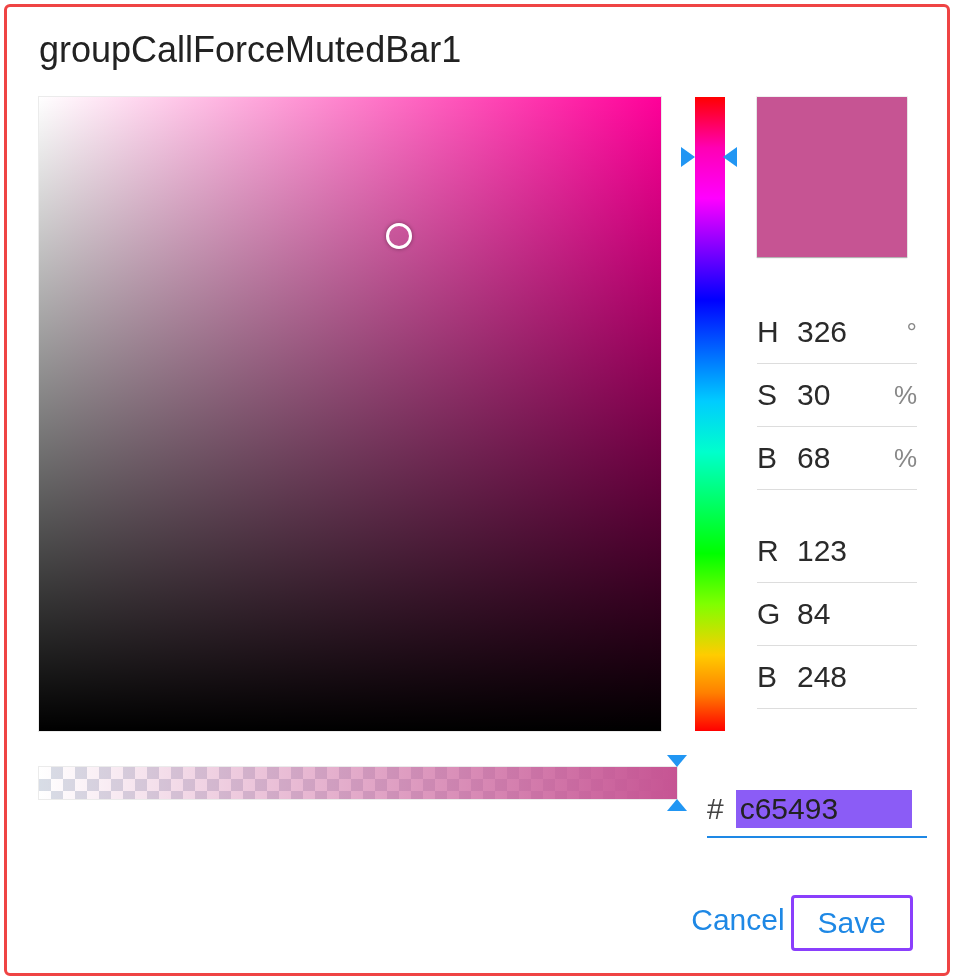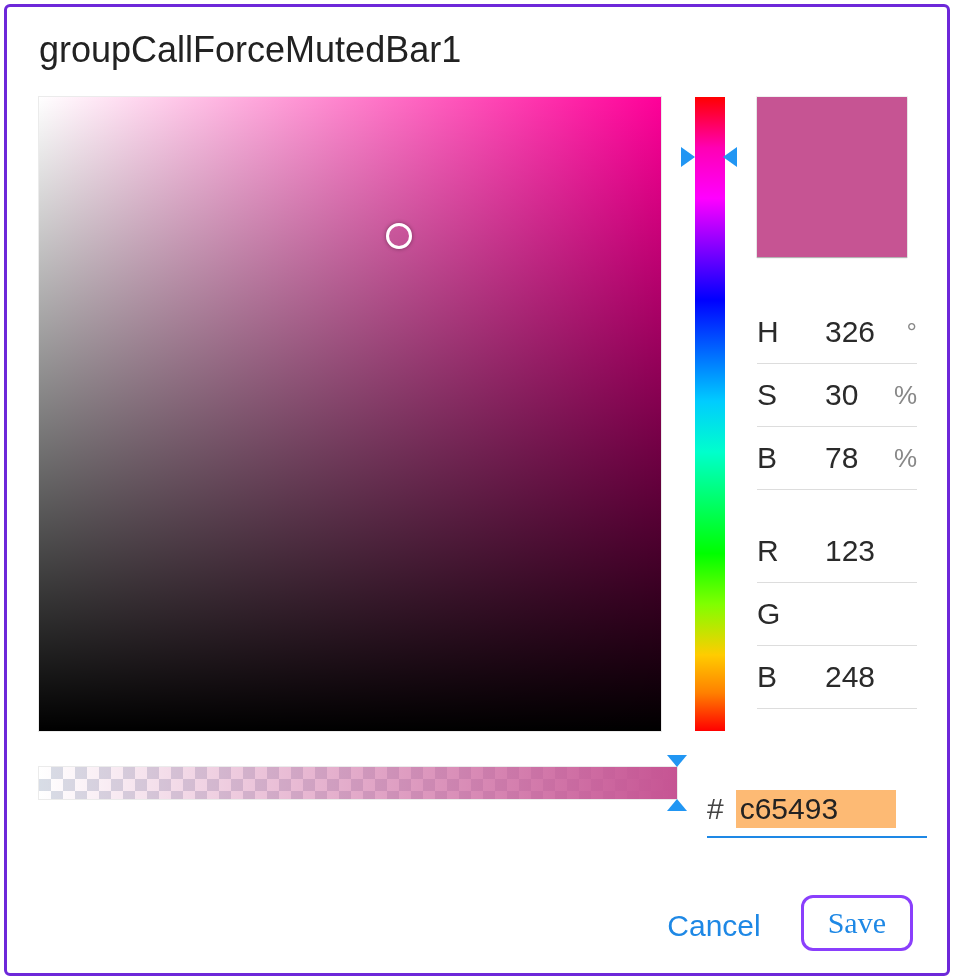--- a/index.html
+++ b/index.html
@@ -7,21 +7,21 @@
   body {
     width: 954px;
     height: 980px;
     font-family: "Segoe UI", Arial, sans-serif;
     background: #ffffff;
   }
   .frame {
     width: 946px;
     height: 972px;
     margin: 4px;
-    border: 3px solid #6d28d9;
+    border: 3px solid #ef4444;
     border-radius: 6px;
     background: #ffffff;
     position: relative;
     padding: 22px 30px 0 32px;
   }
   .title {
     font-size: 36px;
     font-weight: 400;
     color: #222;
     margin: 0 0 26px 0;
@@ -82,21 +82,21 @@
     margin-bottom: 44px;
   }
   .val-row {
     display: flex; align-items: center;
     font-size: 30px;
     color: #2a2a2a;
     border-bottom: 1px solid #ddd;
     padding: 14px 0;
   }
   .val-row .lbl { width: 34px; }
-  .val-row .num { flex: 1; padding-left: 6px; margin-left: 28px; }
+  .val-row .num { flex: 1; padding-left: 6px; }
   .val-row .unit { color: #888; font-size: 26px; }
   .group-gap { height: 30px; }
 
   
   .alpha-wrap { position: relative; width: 638px; height: 56px; margin-top: 24px; }
   .alpha-strip {
     position: absolute; left: 0; top: 12px; width: 638px; height: 32px;
     background:
       linear-gradient(to right, rgba(198,84,147,0) 0%, rgba(198,84,147,1) 100%),
       repeating-conic-gradient(#d8dde6 0% 25%, #fff 0% 50%) 0 0/24px 24px;
@@ -121,47 +121,46 @@
     font-size: 30px;
     border-bottom: 2px solid #1e88e5;
     padding-bottom: 8px;
   }
   .hex-row .hash { color: #444; }
   .hex-input {
     border: none; outline: none;
     font-size: 30px;
     font-family: inherit;
     color: #222;
-    width: 160px;
-    background: #fdba74;
+    width: 176px;
+    background: #8b5cf6;
     padding: 2px 4px;
   }
 
   
   .actions {
     position: absolute;
     right: 34px; bottom: 22px;
-    display: flex; align-items: flex-end; gap: 34px;
+    display: flex; align-items: flex-start; 
   }
   .btn-cancel {
     color: #1e88e5;
     font-size: 30px;
     background: none; border: none;
     cursor: pointer;
     padding: 8px 6px;
   }
   .btn-save {
     color: #1e88e5;
     font-size: 30px;
     background: none;
     border: 3px solid #8a3ffc;
-    border-radius: 12px;
+    border-radius: 4px;
     padding: 8px 24px;
     cursor: pointer;
-    font-family: Liberation Serif, serif;
   }
 </style>
 </head>
 <body>
 
 <div class="frame">
 
   <h1 class="title">groupCallForceMutedBar1</h1>
 
   <div class="picker-area">
@@ -184,32 +183,33 @@
         <span class="num">326</span>
         <span class="unit">°</span>
       </div>
       <div class="val-row">
         <span class="lbl">S</span>
         <span class="num">30</span>
         <span class="unit">%</span>
       </div>
       <div class="val-row">
         <span class="lbl">B</span>
-        <span class="num">78</span>
+        <span class="num">68</span>
         <span class="unit">%</span>
       </div>
 
       <div class="group-gap"></div>
 
       <div class="val-row">
         <span class="lbl">R</span>
         <span class="num">123</span>
       </div>
       <div class="val-row">
         <span class="lbl">G</span>
+        <span class="num">84</span>
       </div>
       <div class="val-row">
         <span class="lbl">B</span>
         <span class="num">248</span>
       </div>
     </div>
 
   </div>
 
   <div class="alpha-wrap">

